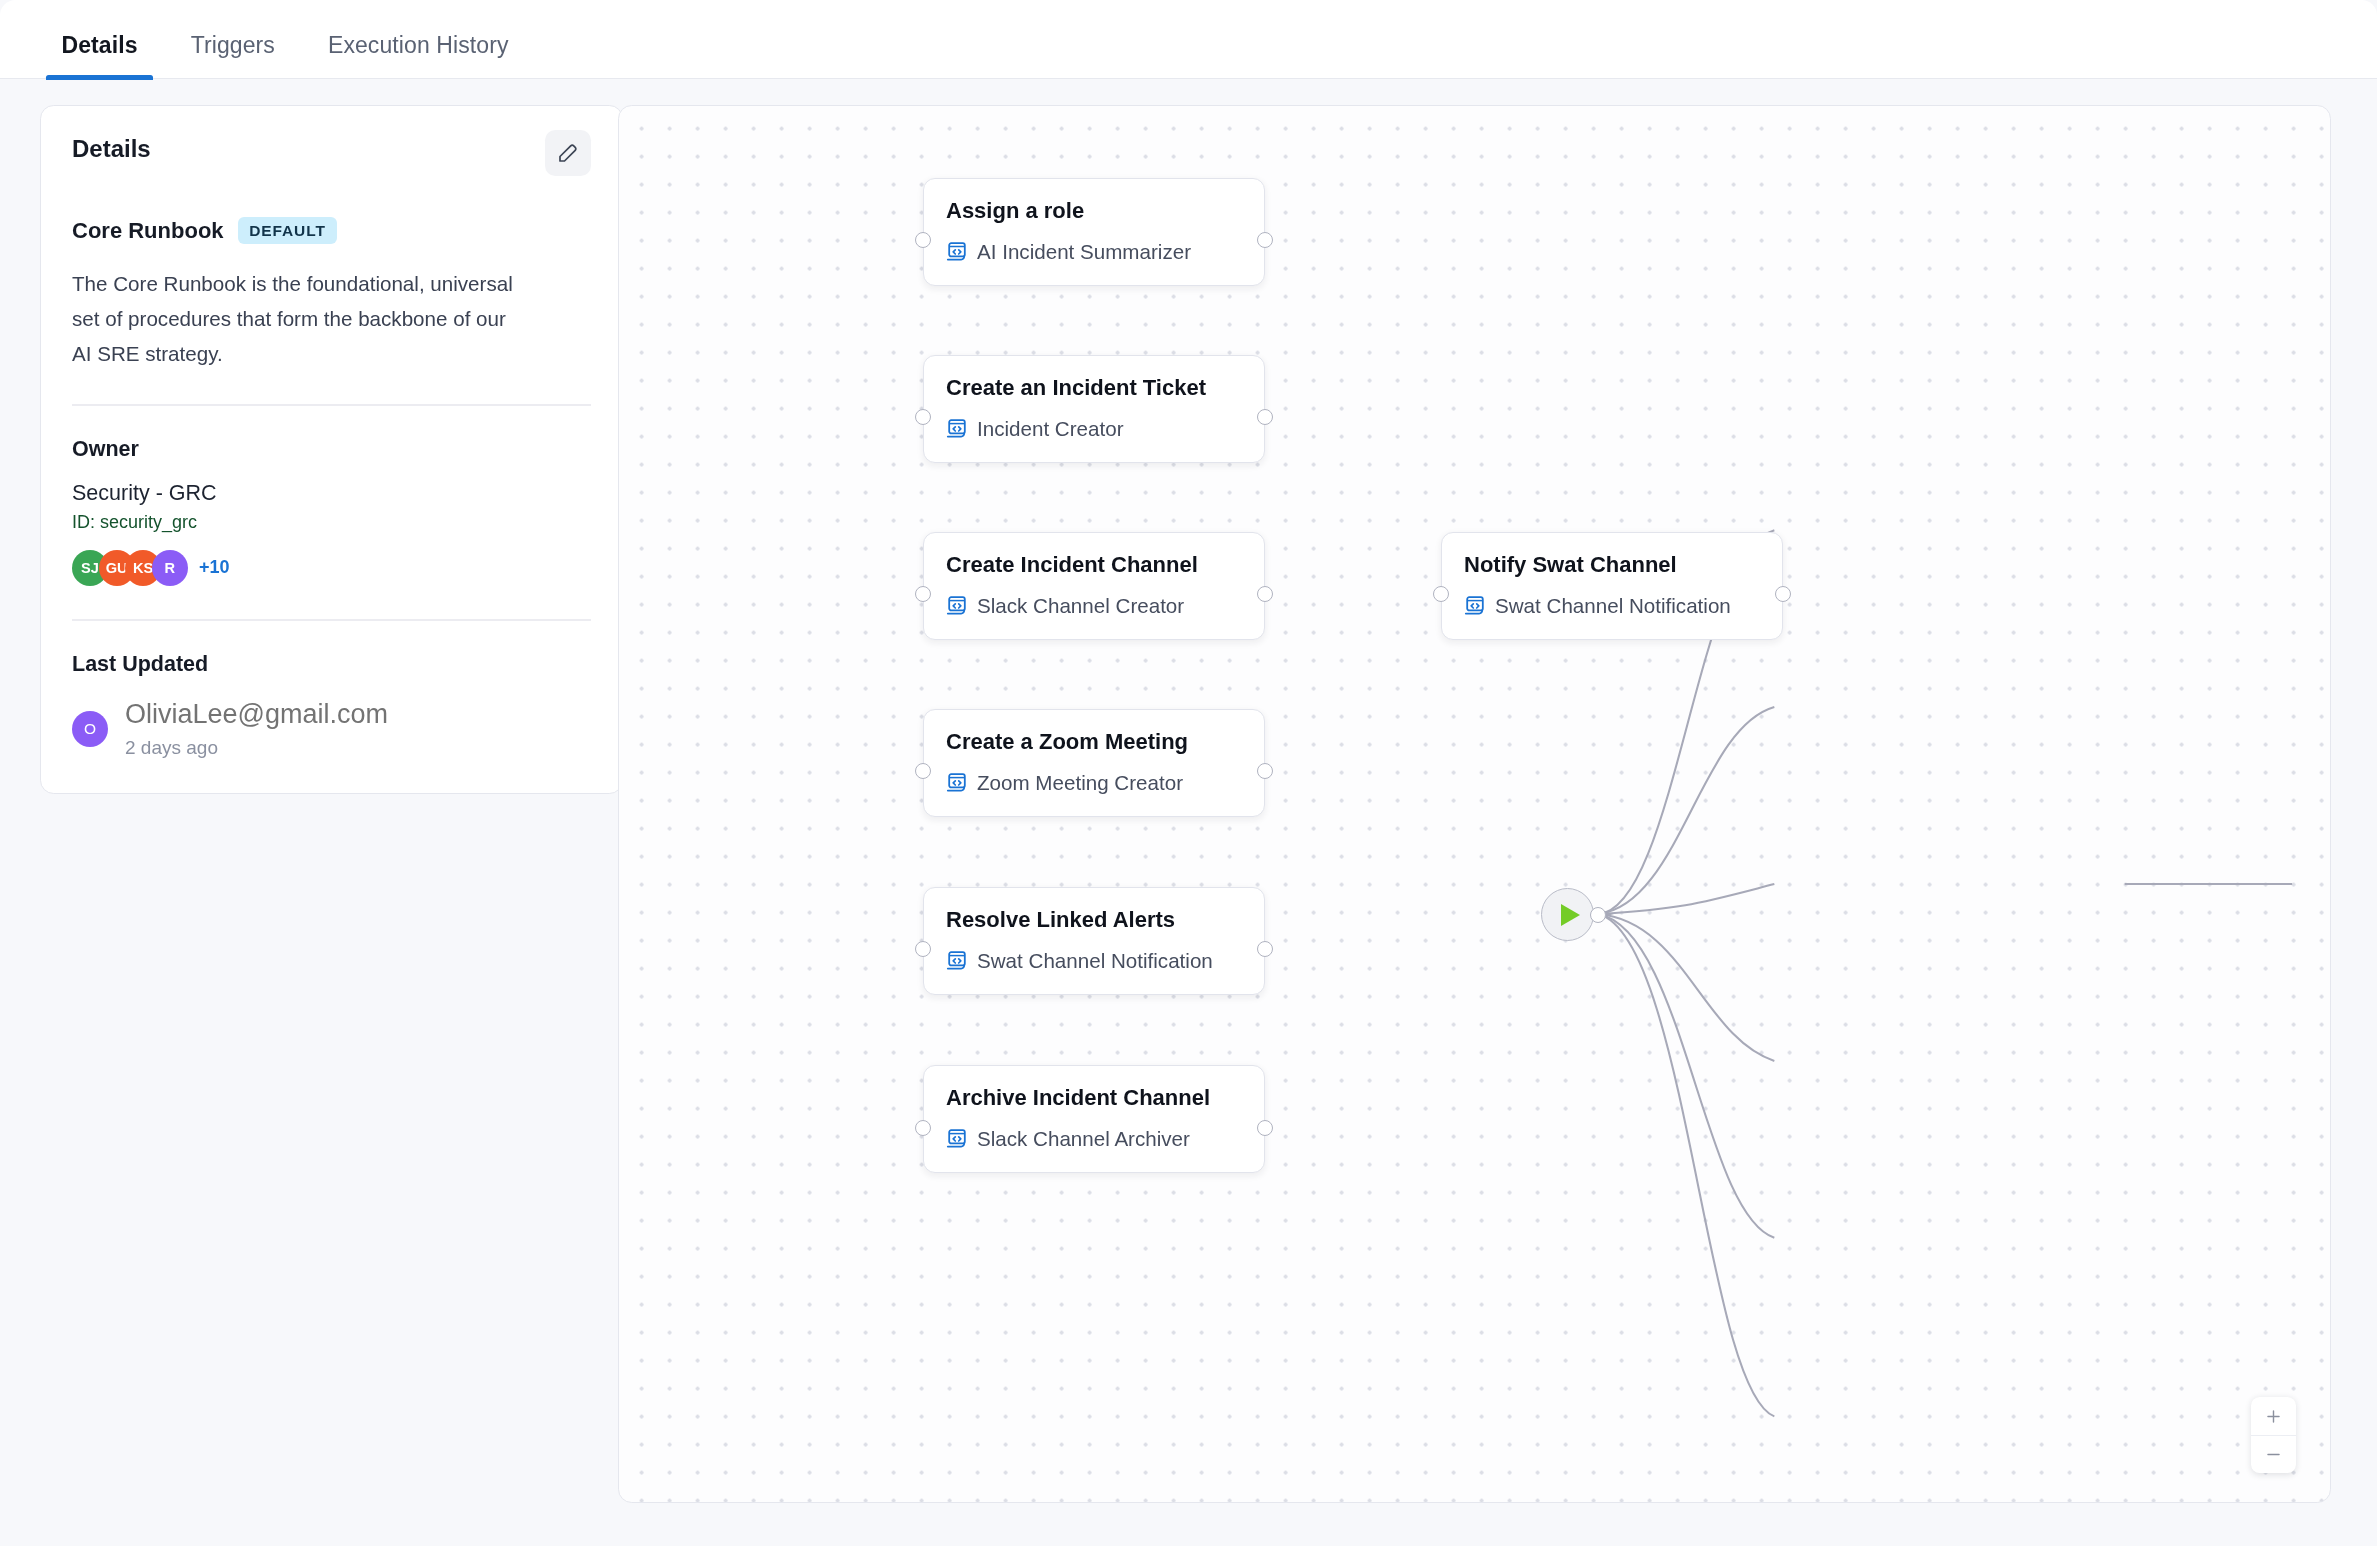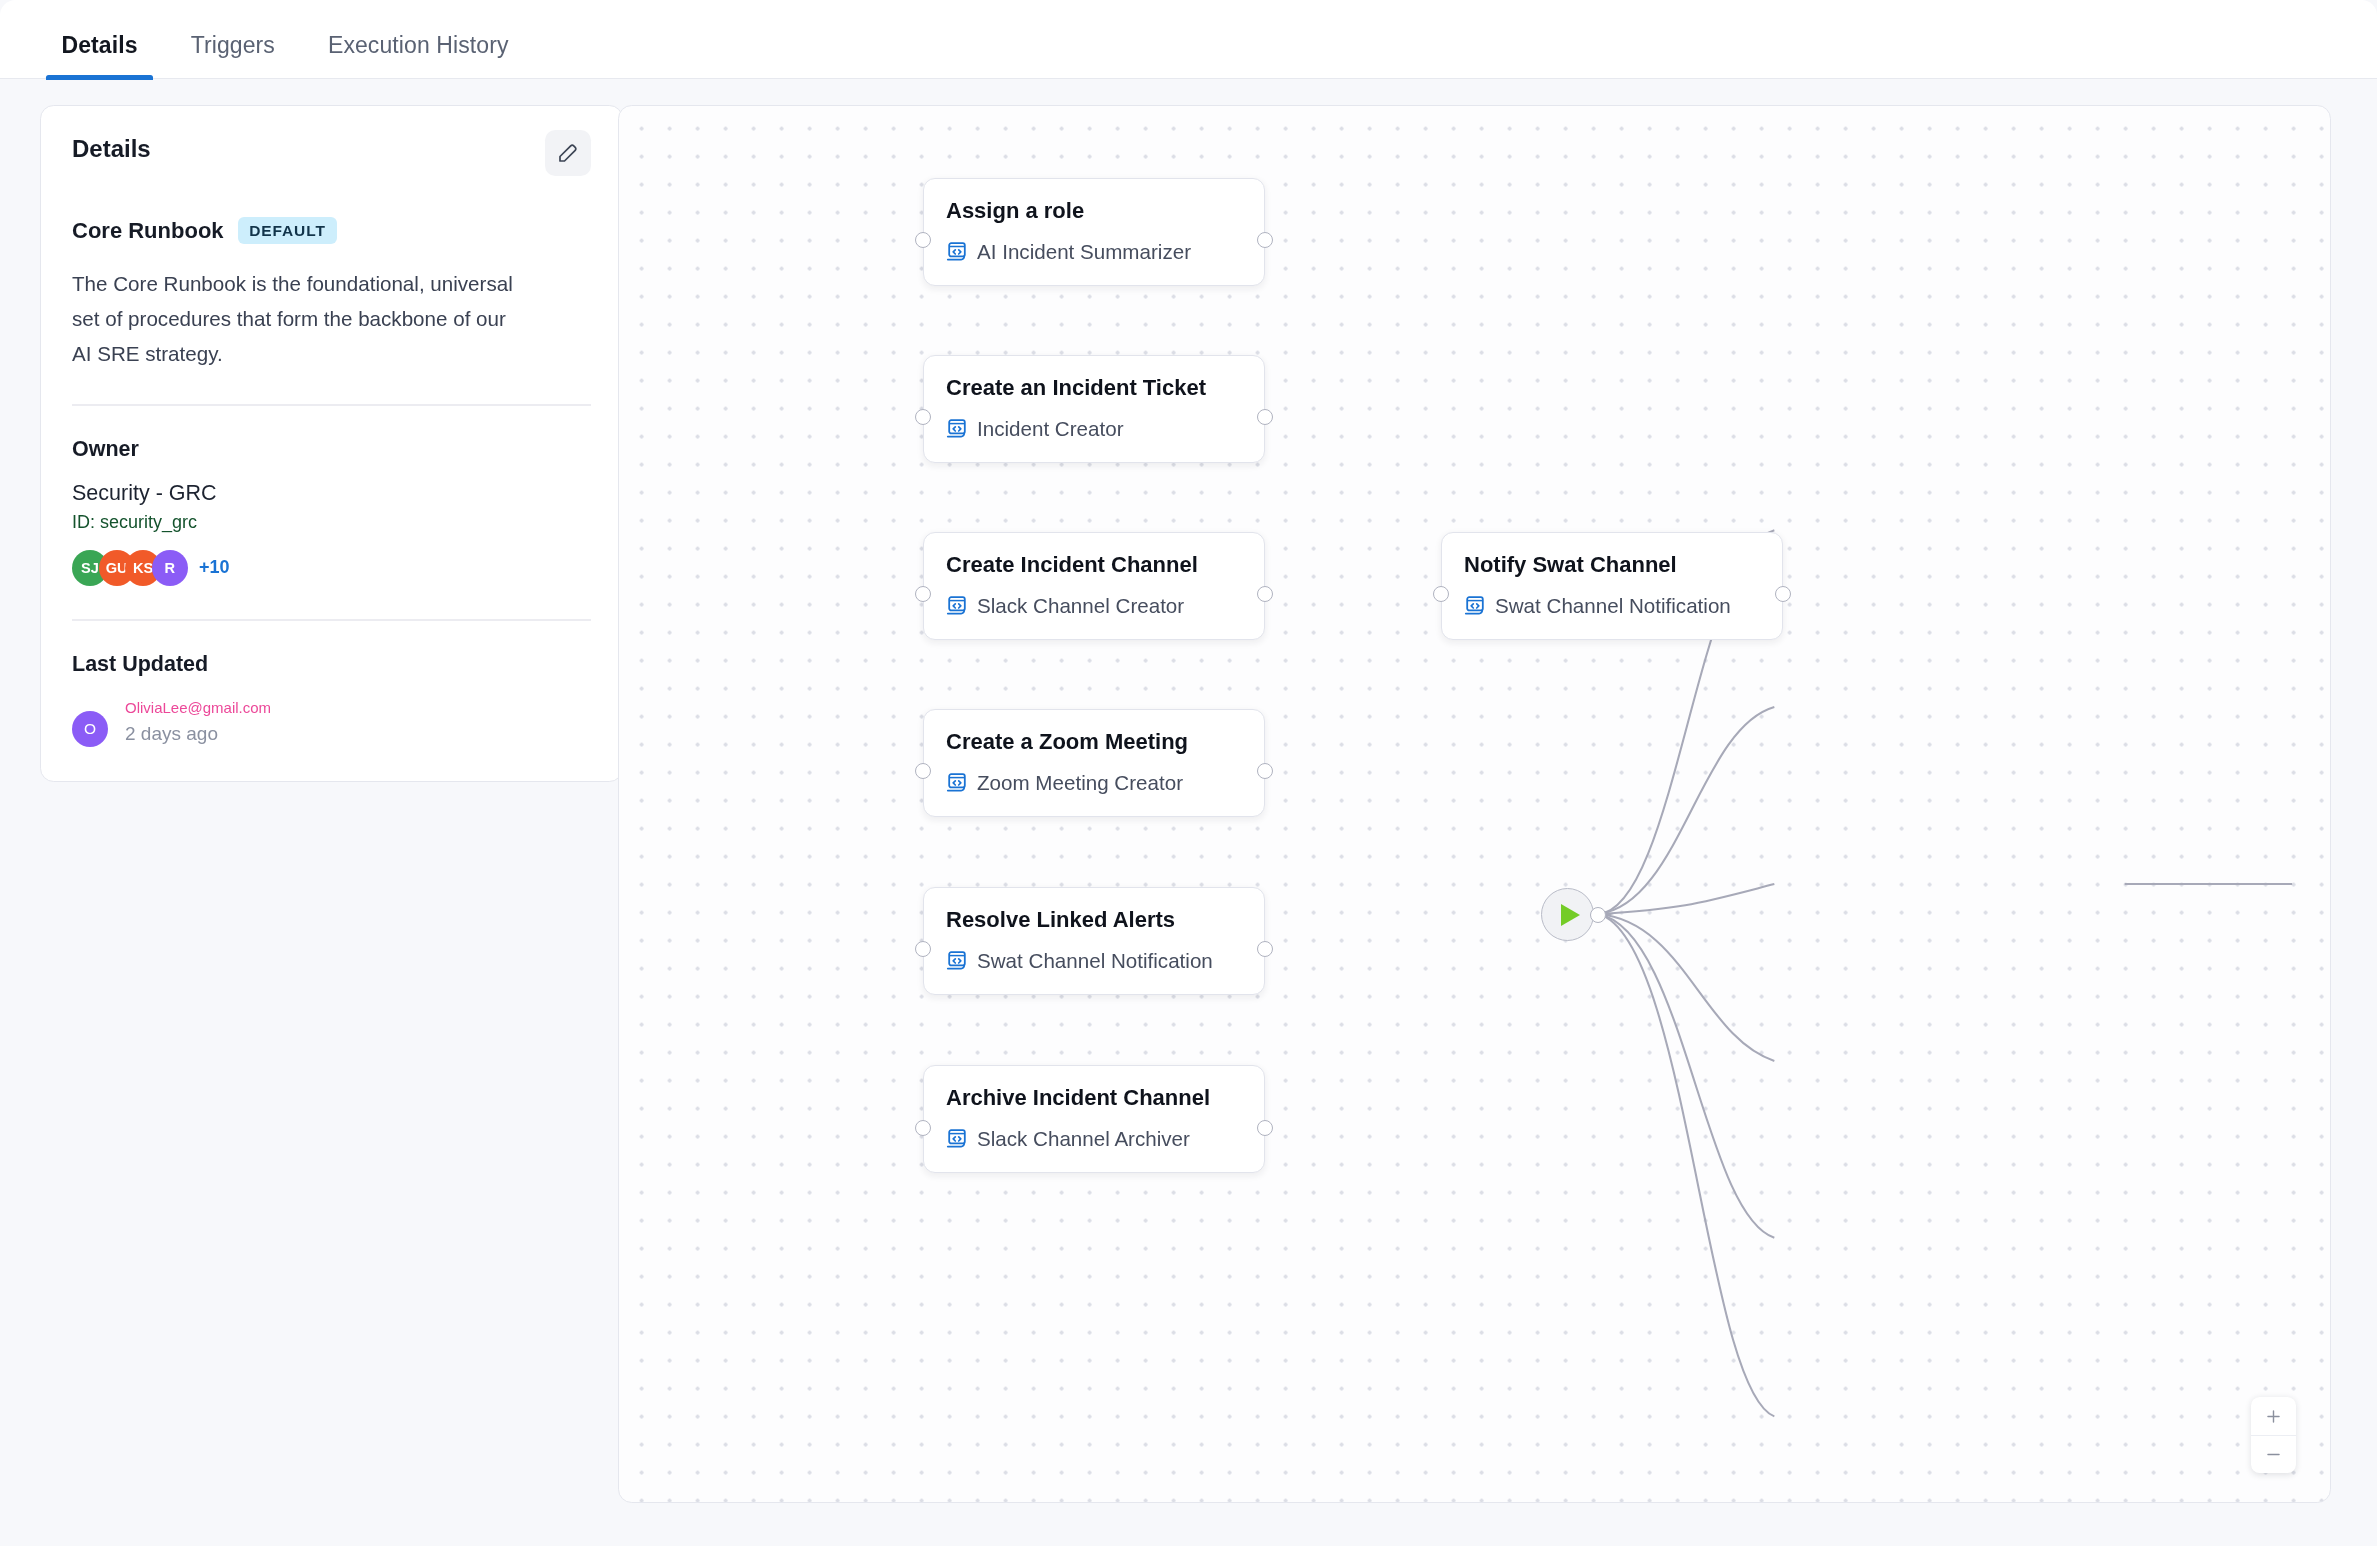--- a/index.html
+++ b/index.html
@@ -123,21 +123,21 @@
   .updated-row { display: flex; align-items: flex-start; gap: 17px; margin-top: 22px; }
   .updated-avatar {
     width: 36px; height: 36px;
     border-radius: 50%;
     background: #8b5cf6;
     color: #fff; font-size: 15.5px;
     display: flex; align-items: center; justify-content: center;
     margin-top: 12px;
     flex: 0 0 auto;
   }
-  .updated-email { font-size: 15px; color: #ec4899; }
+  .updated-email { font-size: 27px; color: #737373; }
   .updated-time { margin-top: 6.9px; font-size: 19px; color: #8a90a0; }
 
   
   .canvas {
     position: absolute;
     left: 618px; top: 105px;
     width: 1713px; height: 1398px;
     background-color: #fdfdfe;
     background-image: radial-gradient(circle, #dcdee6 1.9px, transparent 2px);
     background-size: 28px 28px;

